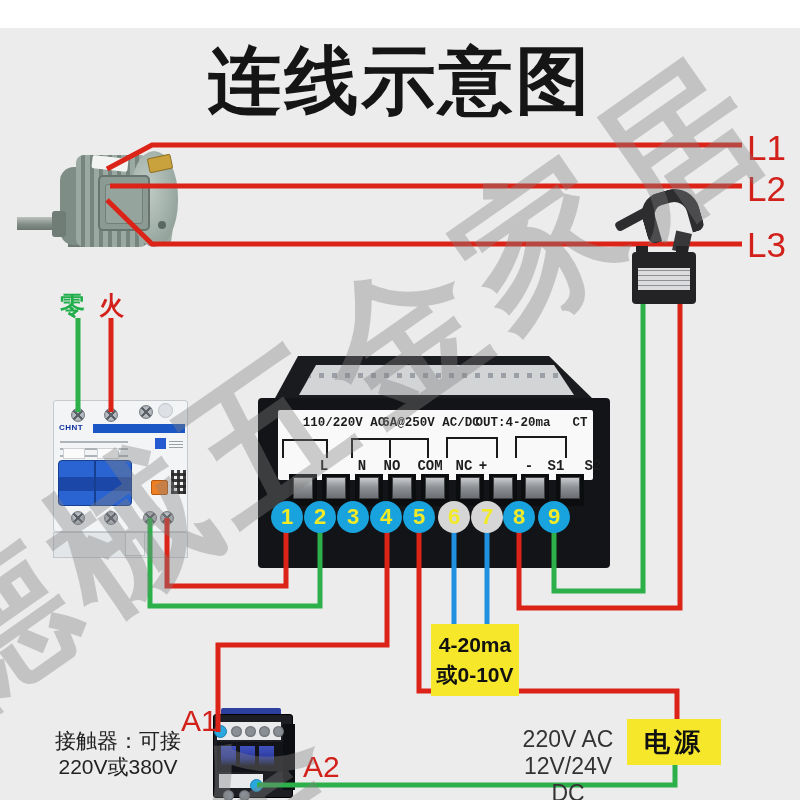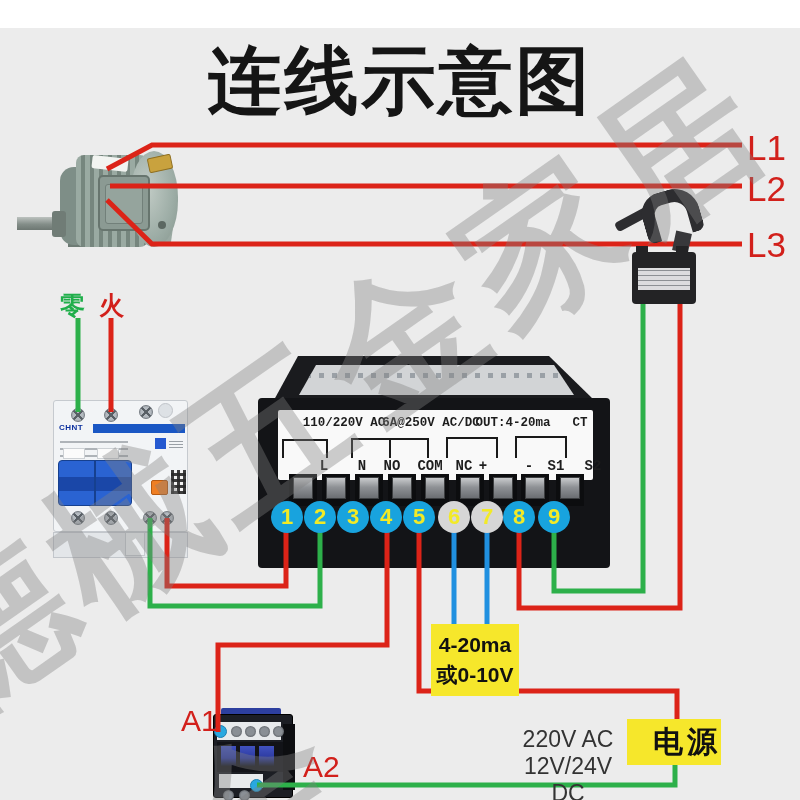--- a/index.html
+++ b/index.html
@@ -11,21 +11,21 @@
   .title{left:0;top:4px;width:800px;text-align:center;font-size:74px;font-weight:900;color:#151515;letter-spacing:3px;z-index:30;}
   .phase-label{font-size:35px;color:var(--text-red);z-index:30;width:60px;}
   .device-note{left:160px;top:224px;font-size:22px;color:#333;z-index:30;white-space:nowrap;}
   .zero-label{left:60px;top:261px;font-size:25px;font-weight:bold;color:var(--text-green);z-index:30;}
   .fire-label{left:99px;top:261px;font-size:25px;font-weight:bold;color:var(--text-red);z-index:30;}
   .supply-note{left:34px;top:532px;width:116px;text-align:center;font-size:21px;line-height:26px;color:#222;z-index:30;}
   .ct-note{left:692px;top:269px;width:76px;text-align:center;font-size:22px;line-height:27px;color:#2b2b2b;z-index:30;}
   .contactor-note{left:50px;top:700px;width:136px;text-align:center;font-size:21px;line-height:26px;color:#222;z-index:30;}
   .a-label{font-size:30px;font-weight:400;color:var(--text-red);z-index:30;}
   .signal-box{left:431px;top:596px;width:88px;height:72px;background:var(--box-yellow);z-index:24;text-align:center;font-size:21px;line-height:30px;font-weight:bold;color:#111;padding-top:6px;}
-  .power-box{left:627px;top:691px;width:94px;height:46px;background:var(--box-yellow);z-index:24;text-align:right;font-size:30px;line-height:46px;font-weight:bold;color:#111;letter-spacing:4px;}
+  .power-box{left:627px;top:691px;width:94px;height:46px;background:var(--box-yellow);z-index:24;text-align:center;font-size:26px;line-height:46px;font-weight:bold;color:#111;letter-spacing:4px;}
   .power-spec{left:506px;top:698px;width:124px;text-align:center;font-size:23px;line-height:27px;color:#333;z-index:30;}
 
   
   #wires{left:0;top:0;z-index:18;pointer-events:none;}
   .wire{fill:none;stroke-width:5px;}
   .wire-red{stroke:var(--wire-red);}
   .wire-green{stroke:var(--wire-green);}
   .wire-blue{stroke:var(--wire-blue);}
   .bracket{fill:none;stroke:#1a1a1a;stroke-width:2px;}
 
@@ -265,20 +265,24 @@
     <div class="ct-lug2"></div>
     <div class="ct-body"></div>
     <div class="ct-label"></div>
   </div>
 
   <div class="phase-label" style="left:747px;top:100px">L1</div>
   <div class="phase-label" style="left:747px;top:141px">L2</div>
   <div class="phase-label" style="left:747px;top:197px">L3</div>
   <div class="zero-label">零</div>
   <div class="fire-label">火</div>
+  <div class="contactor-note">
+    <span style="position:static">接触器：可接</span><br>
+    <span style="position:static">220V或380V</span>
+  </div>
   <div class="a-label" style="left:181px;top:676px">A1</div>
   <div class="a-label" style="left:303px;top:722px">A2</div>
   <div class="signal-box">
     <span style="position:static">4-20ma</span><br>
     <span style="position:static">或0-10V</span>
   </div>
   <div class="power-box">电源</div>
   <div class="power-spec">
     <span style="position:static">220V AC</span><br>
     <span style="position:static">12V/24V DC</span>

